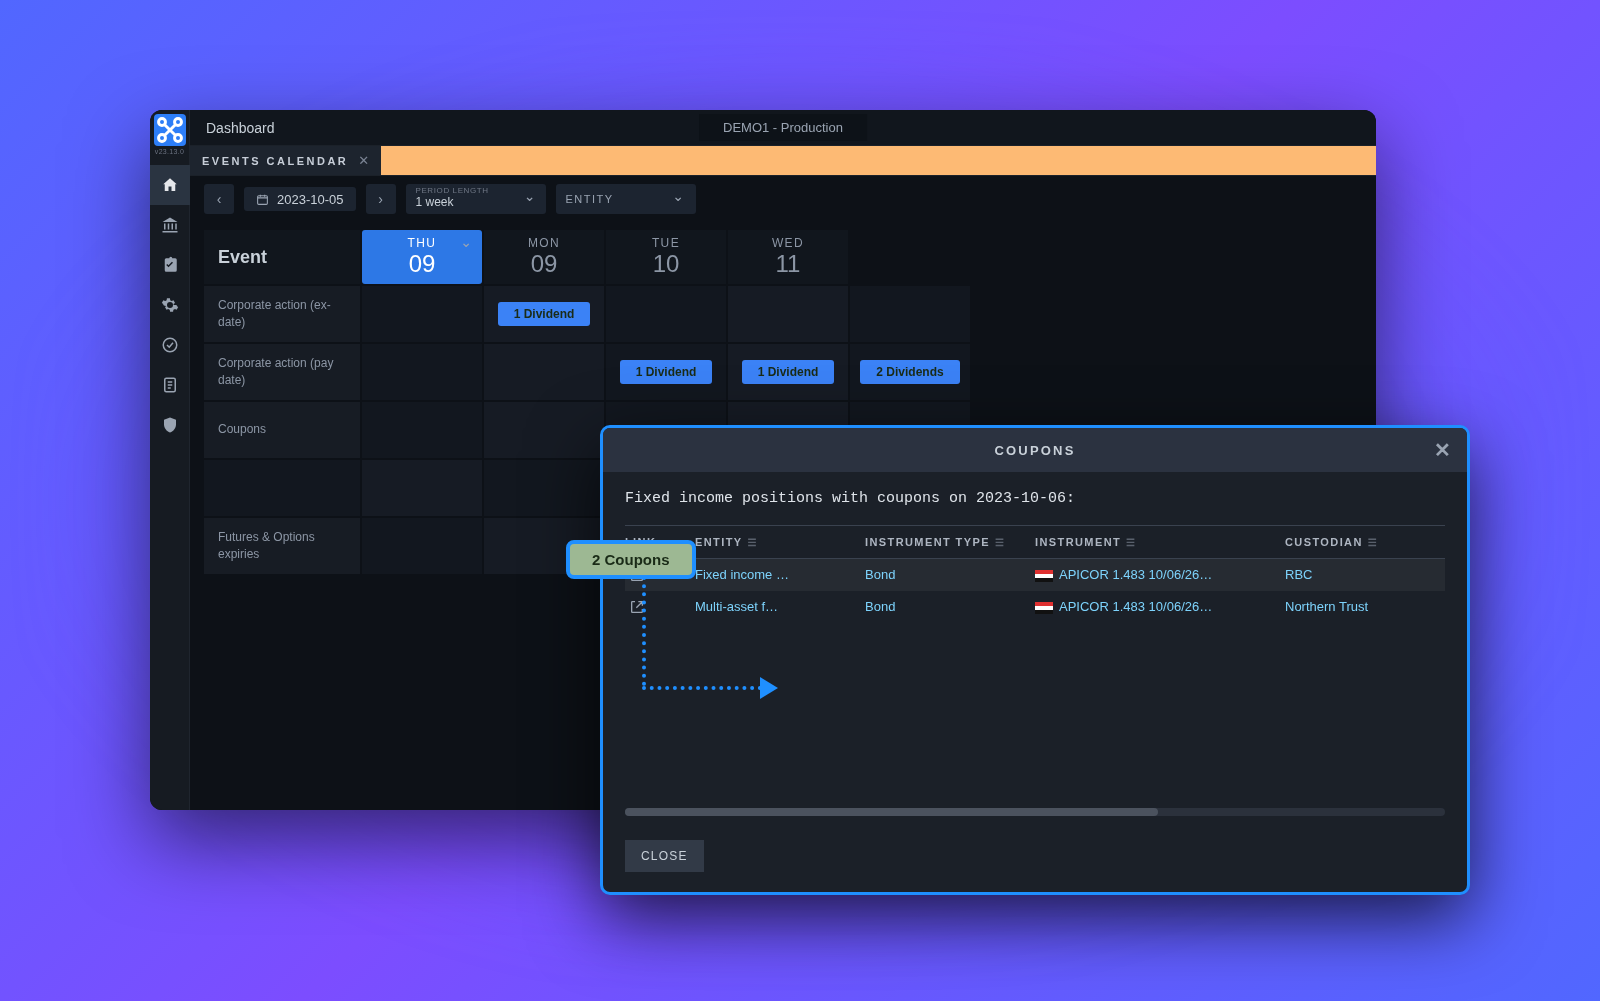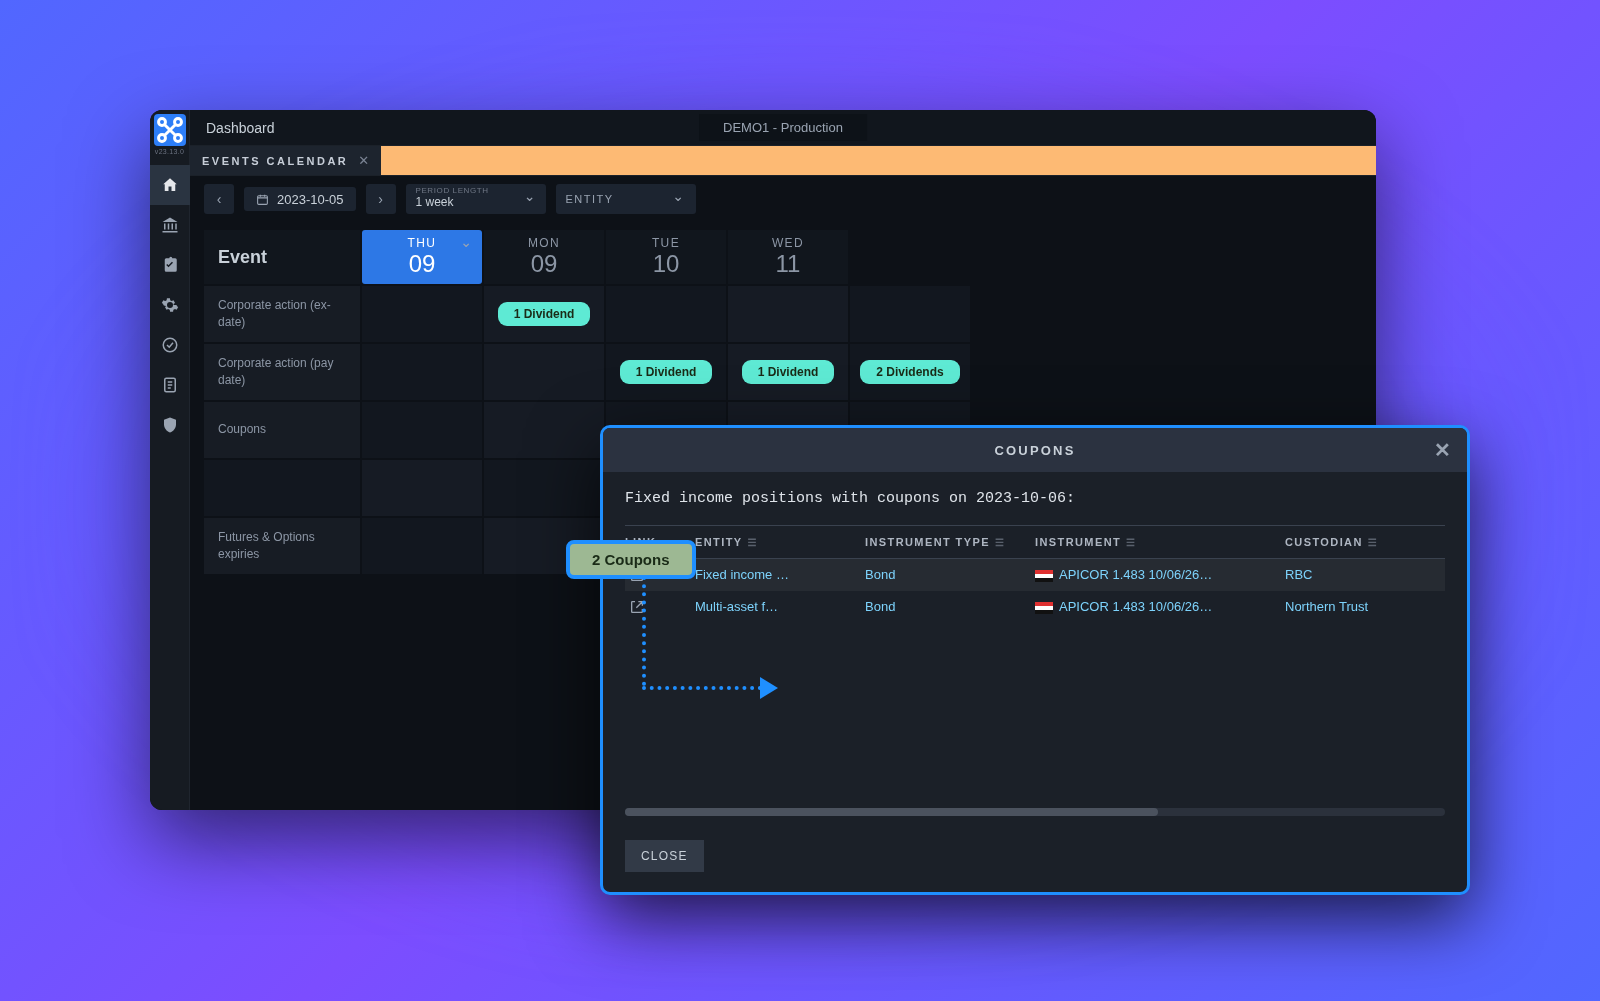--- a/index.html
+++ b/index.html
@@ -42,21 +42,21 @@
 .event-hd{background:#11161d;display:flex;align-items:flex-end;padding:0 14px 16px;color:#c9d1d9;font-size:18px;font-weight:600}
 .day-hd{background:#11161d;height:54px;display:flex;flex-direction:column;align-items:center;justify-content:center;color:#8c96a5}
 .day-hd.sel{background:#2d78e6;color:#fff}
 .day-hd .dow{font-size:12px;letter-spacing:1.4px}
 .day-hd .dnum{font-size:24px;font-weight:300;line-height:1.15}
 .cal-body{margin-top:2px}
 .cal-row{display:grid;grid-template-columns:156px repeat(5,120px);gap:2px;margin-bottom:2px}
 .row-lab{background:#171c24;padding:10px 14px;color:#8c96a5;font-size:12px;line-height:1.45;min-height:56px;display:flex;align-items:center}
 .cell{background:#12171f;min-height:56px;display:flex;align-items:center;justify-content:center;padding:4px}
 .cell.alt{background:#161b24}
-.pill{background:#5eead4;color:#1a2b17;font-size:12px;font-weight:700;padding:5px 16px;border-radius:9px;cursor:pointer;white-space:nowrap}
+.pill{background:#3b82f6;color:#1a2b17;font-size:12px;font-weight:700;padding:5px 16px;border-radius:3px;cursor:pointer;white-space:nowrap}
 .pill.focus{position:absolute;z-index:3;border:4px solid #1f8fff;border-radius:8px;padding:7px 22px;font-size:15px;background:#9db893}
 
 
 .dotted-h{position:absolute;border-top:4px dotted #1f8fff;z-index:2}
 .dotted-v{position:absolute;border-left:4px dotted #1f8fff;z-index:2}
 .arrow-head{position:absolute;width:0;height:0;border-top:11px solid transparent;border-bottom:11px solid transparent;border-left:18px solid #1f8fff;z-index:3}
 
 
 .modal{position:absolute;left:600px;top:425px;width:870px;height:470px;background:#1b2028;border:3px solid #1f8fff;border-radius:10px;box-shadow:0 24px 70px rgba(0,0,0,.7);display:flex;flex-direction:column;overflow:hidden}
 .m-head{height:44px;background:#2b3240;display:flex;align-items:center;justify-content:center;color:#c9d1d9;font-size:13px;letter-spacing:2.2px;font-weight:600;position:relative}

